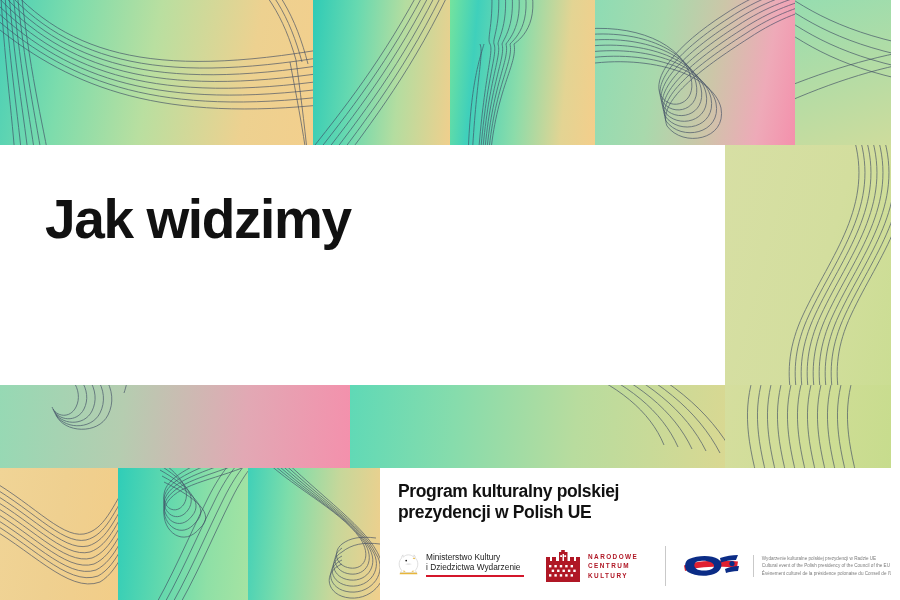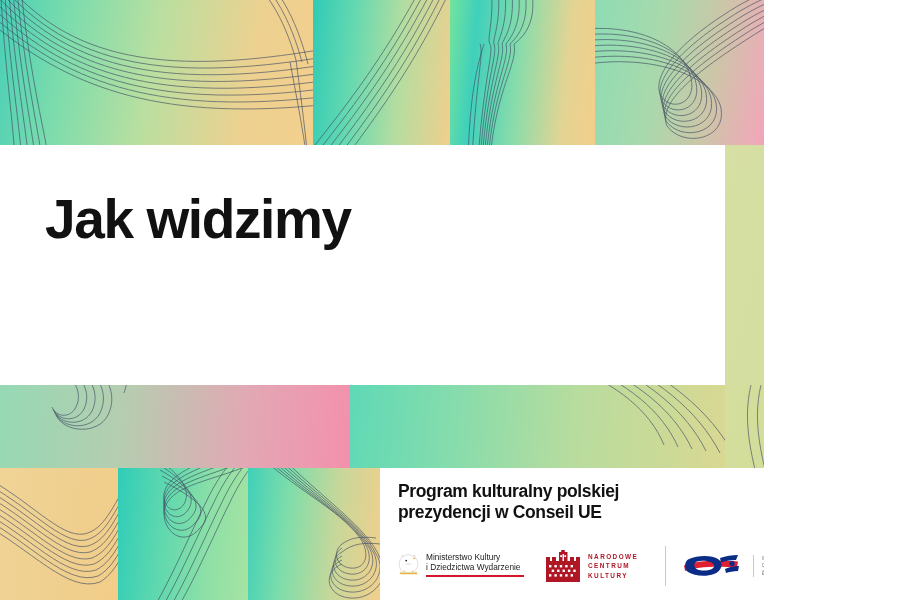--- a/index.html
+++ b/index.html
@@ -4,21 +4,21 @@
 <style>
   html,body{margin:0;padding:0;}
   body{
     width:900px;height:600px;
     font-family:"Liberation Sans", sans-serif;
     background:#ffffff;
     overflow:hidden;
   }
   #poster{
     position:relative;
-    width:764px;height:600px;
+    width:891px;height:600px;
     overflow:hidden;
     background:#f0abfc;
   }
 
   
   .tile{position:absolute;overflow:hidden;}
   .tile .lines{position:absolute;inset:0;width:100%;height:100%;}
   .tile .lines path,.tile .lines circle,.tile .lines ellipse{
     fill:none;stroke:#3f4a63;stroke-width:.85;vector-effect:non-scaling-stroke;opacity:.75;
   }
@@ -287,21 +287,21 @@
   <div class="white-panel" style="left:380px;top:468px;width:345px;height:132px;"></div>
 
   <div id="title-block">
     <span class="tline">Jak widzimy</span>
   </div>
 
   <div id="footer">
 
     <div id="program-text">
       <span class="pline">Program kulturalny polskiej</span>
-      <span class="pline">prezydencji w Conseil UE</span>
+      <span class="pline">prezydencji w Polish UE</span>
     </div>
 
     <div id="logo-row">
 
       <div class="logo-mkidn">
         <svg width="26" height="30" viewBox="0 0 26 30">
           <g>
             <path d="M13 3.4c2.6 0 4.4 1.3 5.4 2.4 .5-.9 .4-1.7 .2-2.3 1.1 .6 1.6 1.8 1.5 3.1 1.6 1.6 2.6 3.9 2.6 6.3 0 2.6-1 5-2.7 6.8l1.5 2.2H4.5l1.5-2.2C4.3 17.9 3.3 15.5 3.3 12.9c0-2.4 1-4.7 2.6-6.3C5.8 5.3 6.3 4.1 7.4 3.5c-.2 .6-.3 1.4 .2 2.3C8.6 4.7 10.4 3.4 13 3.4z" fill="#ffffff" stroke="#cfcfcf" stroke-width=".7"></path>
             <circle cx="10.6" cy="9.4" r=".9" fill="#1b1b1b"></circle>
             <path d="M18.9 6.2c.6 .6 1 1.2 1.2 1.9-1-.6-2-.8-2.8-.7 .4-.5 1-.9 1.6-1.2z" fill="#e8b63a"></path>

